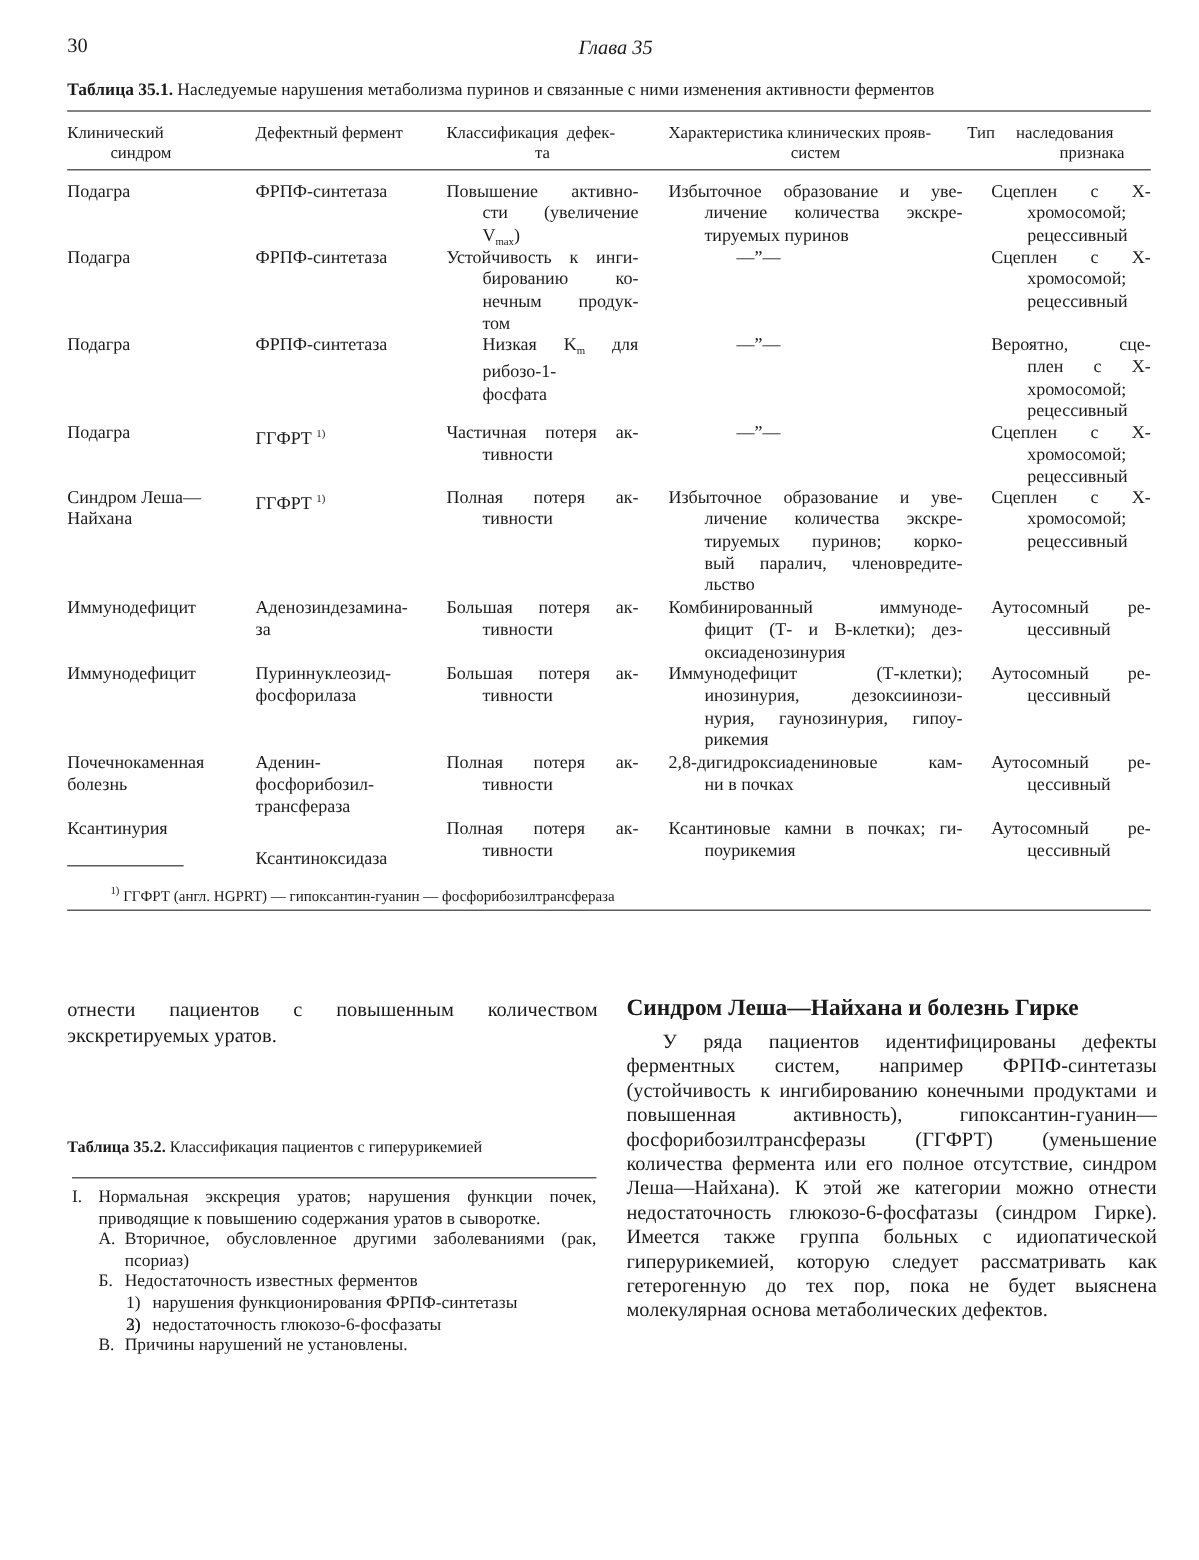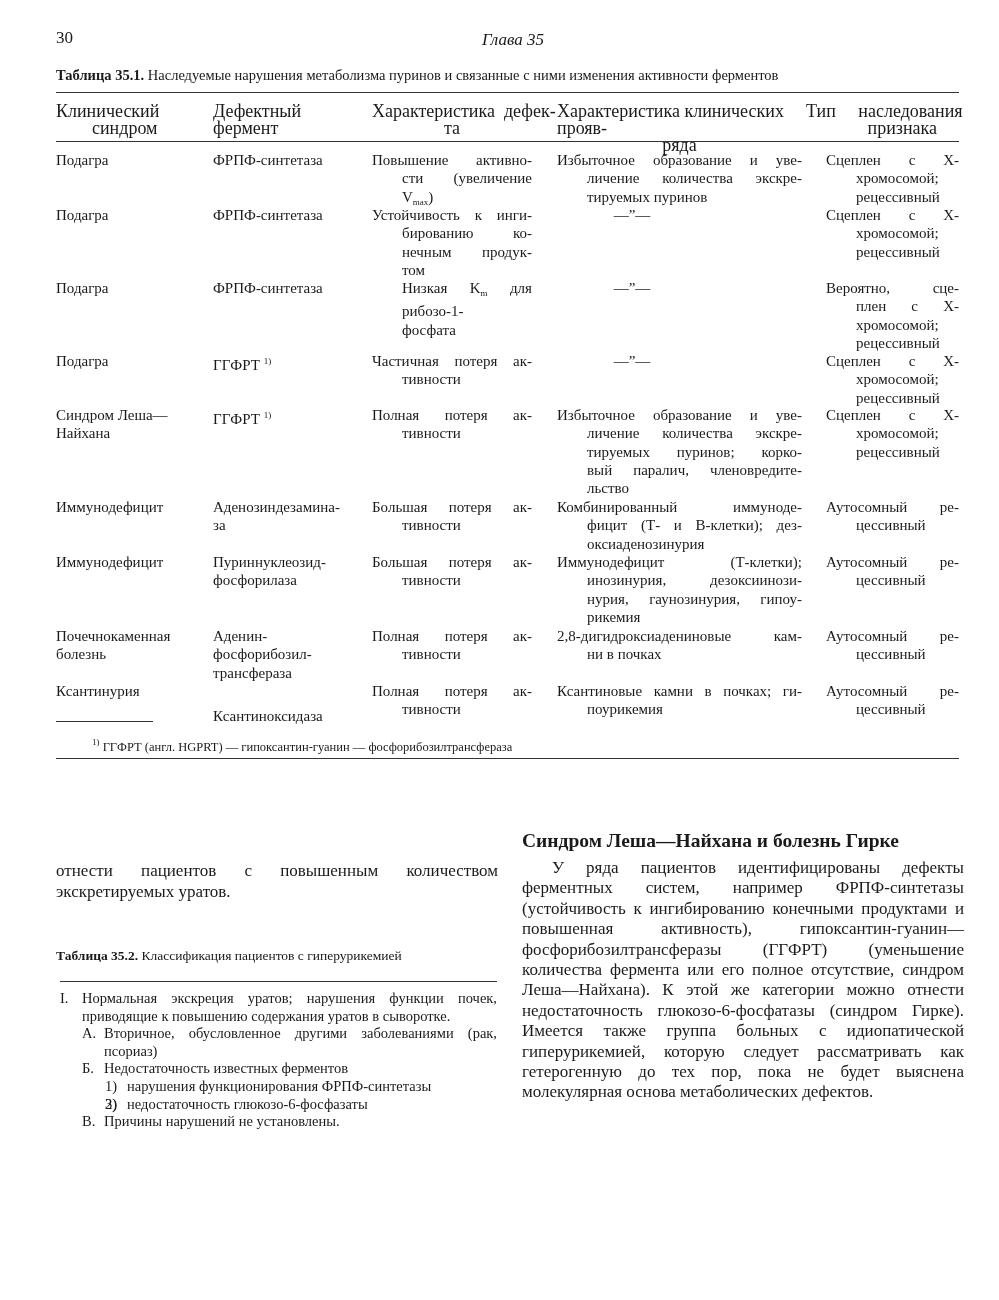--- a/index.html
+++ b/index.html
@@ -4,21 +4,21 @@
 <style>
   html, body { margin: 0; padding: 0; background: #ffffff; }
   body { width: 999px; height: 1300px; position: relative; overflow: hidden;
          font-family: "Liberation Serif", "DejaVu Serif", serif; color: #1a1a1a; }
   .abs { position: absolute; }
   .page-num { left: 56px; top: 28px; font-size: 17px; }
   .chapter { left: 482px; top: 30px; font-size: 17px; font-style: italic; }
   .t1-caption { left: 56px; top: 67px; font-size: 14.5px; white-space: nowrap; }
   .t1-caption b { font-weight: bold; }
   .rule { position: absolute; height: 0; border-top: 1.4px solid #333; }
-  .th { position: absolute; font-size: 18px; line-height: 17px; top: 103px; }
+  .th { position: absolute; font-size: 14px; line-height: 17px; top: 103px; }
   .cell { position: absolute; font-size: 15px; line-height: 18.3px; }
   .sub { font-size: 9px; vertical-align: -3px; }
   .sup { font-size: 9px; vertical-align: 6px; }
   .footnote { left: 92px; top: 737px; font-size: 12.5px; white-space: nowrap; }
   .short-rule { position: absolute; left: 56px; top: 721px; width: 97px; border-top: 1.2px solid #333; }
   .body-text { font-size: 17px; line-height: 20.5px; text-align: justify; }
   .t2-caption { left: 56px; top: 948px; font-size: 13.5px; white-space: nowrap; }
   .t2-list { position: absolute; left: 60px; top: 990px; width: 437px; font-size: 14.5px; line-height: 17.6px; }
   .t2-item { position: relative; }
   .t2-item .mk { position: absolute; left: 0; }
@@ -45,26 +45,26 @@
 
 <div id="t1-head">
     <div class="th" style="left: 56px; width: 150px;">
       <div style="text-align: left;">Клинический</div>
       <div style="padding-left: 36px;">синдром</div>
     </div>
     <div class="th" style="left: 213px; width: 155px;">
       <div>Дефектный фермент</div>
     </div>
     <div class="th" style="left: 372px; width: 160px;">
-      <div style="white-space: pre;">Характеристика  дефек-</div>
+      <div style="white-space: pre;">Классификация  дефек-</div>
       <div style="text-align: center;">та</div>
     </div>
     <div class="th" style="left: 557px; width: 245px;">
       <div>Характеристика клинических прояв-</div>
-      <div style="text-align: center;">ряда</div>
+      <div style="text-align: center;">систем</div>
     </div>
     <div class="th" style="left: 806px; width: 133px;">
       <div style="white-space: pre;">Тип     наследования</div>
       <div style="text-align: right; padding-right: 2px;">признака</div>
     </div>
   </div>
 
 <div class="rule" style="left:56px; top:141px; width:903px;"></div>
 
 <div id="t1-body">
@@ -269,21 +269,21 @@
       </div>
     </div>
   </div>
 
 <div class="short-rule"></div>
 <div class="abs footnote">
   <span class="sup">1)</span><span> ГГФРТ (англ. HGPRT) — гипоксантин-гуанин — фосфорибозилтрансфераза</span>
 </div>
 <div class="rule" style="left:56px; top:758px; width:903px;"></div>
 
-<div class="abs body-text" style="left:56px; top:832px; width:442px;margin-top:29px;">отнести пациентов с повышенным количеством экскретируемых уратов.</div>
+<div class="abs body-text" style="left:56px; top:832px; width:442px;">отнести пациентов с повышенным количеством экскретируемых уратов.</div>
 
 <div class="abs t2-caption">
   <b>Таблица 35.2.</b><span>  Классификация пациентов с гиперурикемией</span>
 </div>
 <div class="rule" style="left:60px; top:981px; width:437px;"></div>
 <div class="t2-list" id="t2-list">
     <div class="t2-item lvl0" style="text-align: justify;"><span class="mk">I.</span><span>Нормальная экскреция уратов; нарушения функции почек, приводящие к повышению содержания уратов в сыворотке.</span></div>
     <div class="t2-item lvl1" style="text-align: justify;"><span class="mk">А.</span><span>Вторичное, обусловленное другими заболеваниями (рак, псориаз)</span></div>
     <div class="t2-item lvl1" style="text-align: justify;"><span class="mk">Б.</span><span>Недостаточность известных ферментов</span></div>
     <div class="t2-item lvl2" style="text-align: justify;"><span class="mk">1)</span><span>нарушения функционирования ФРПФ-синтетазы</span></div>

